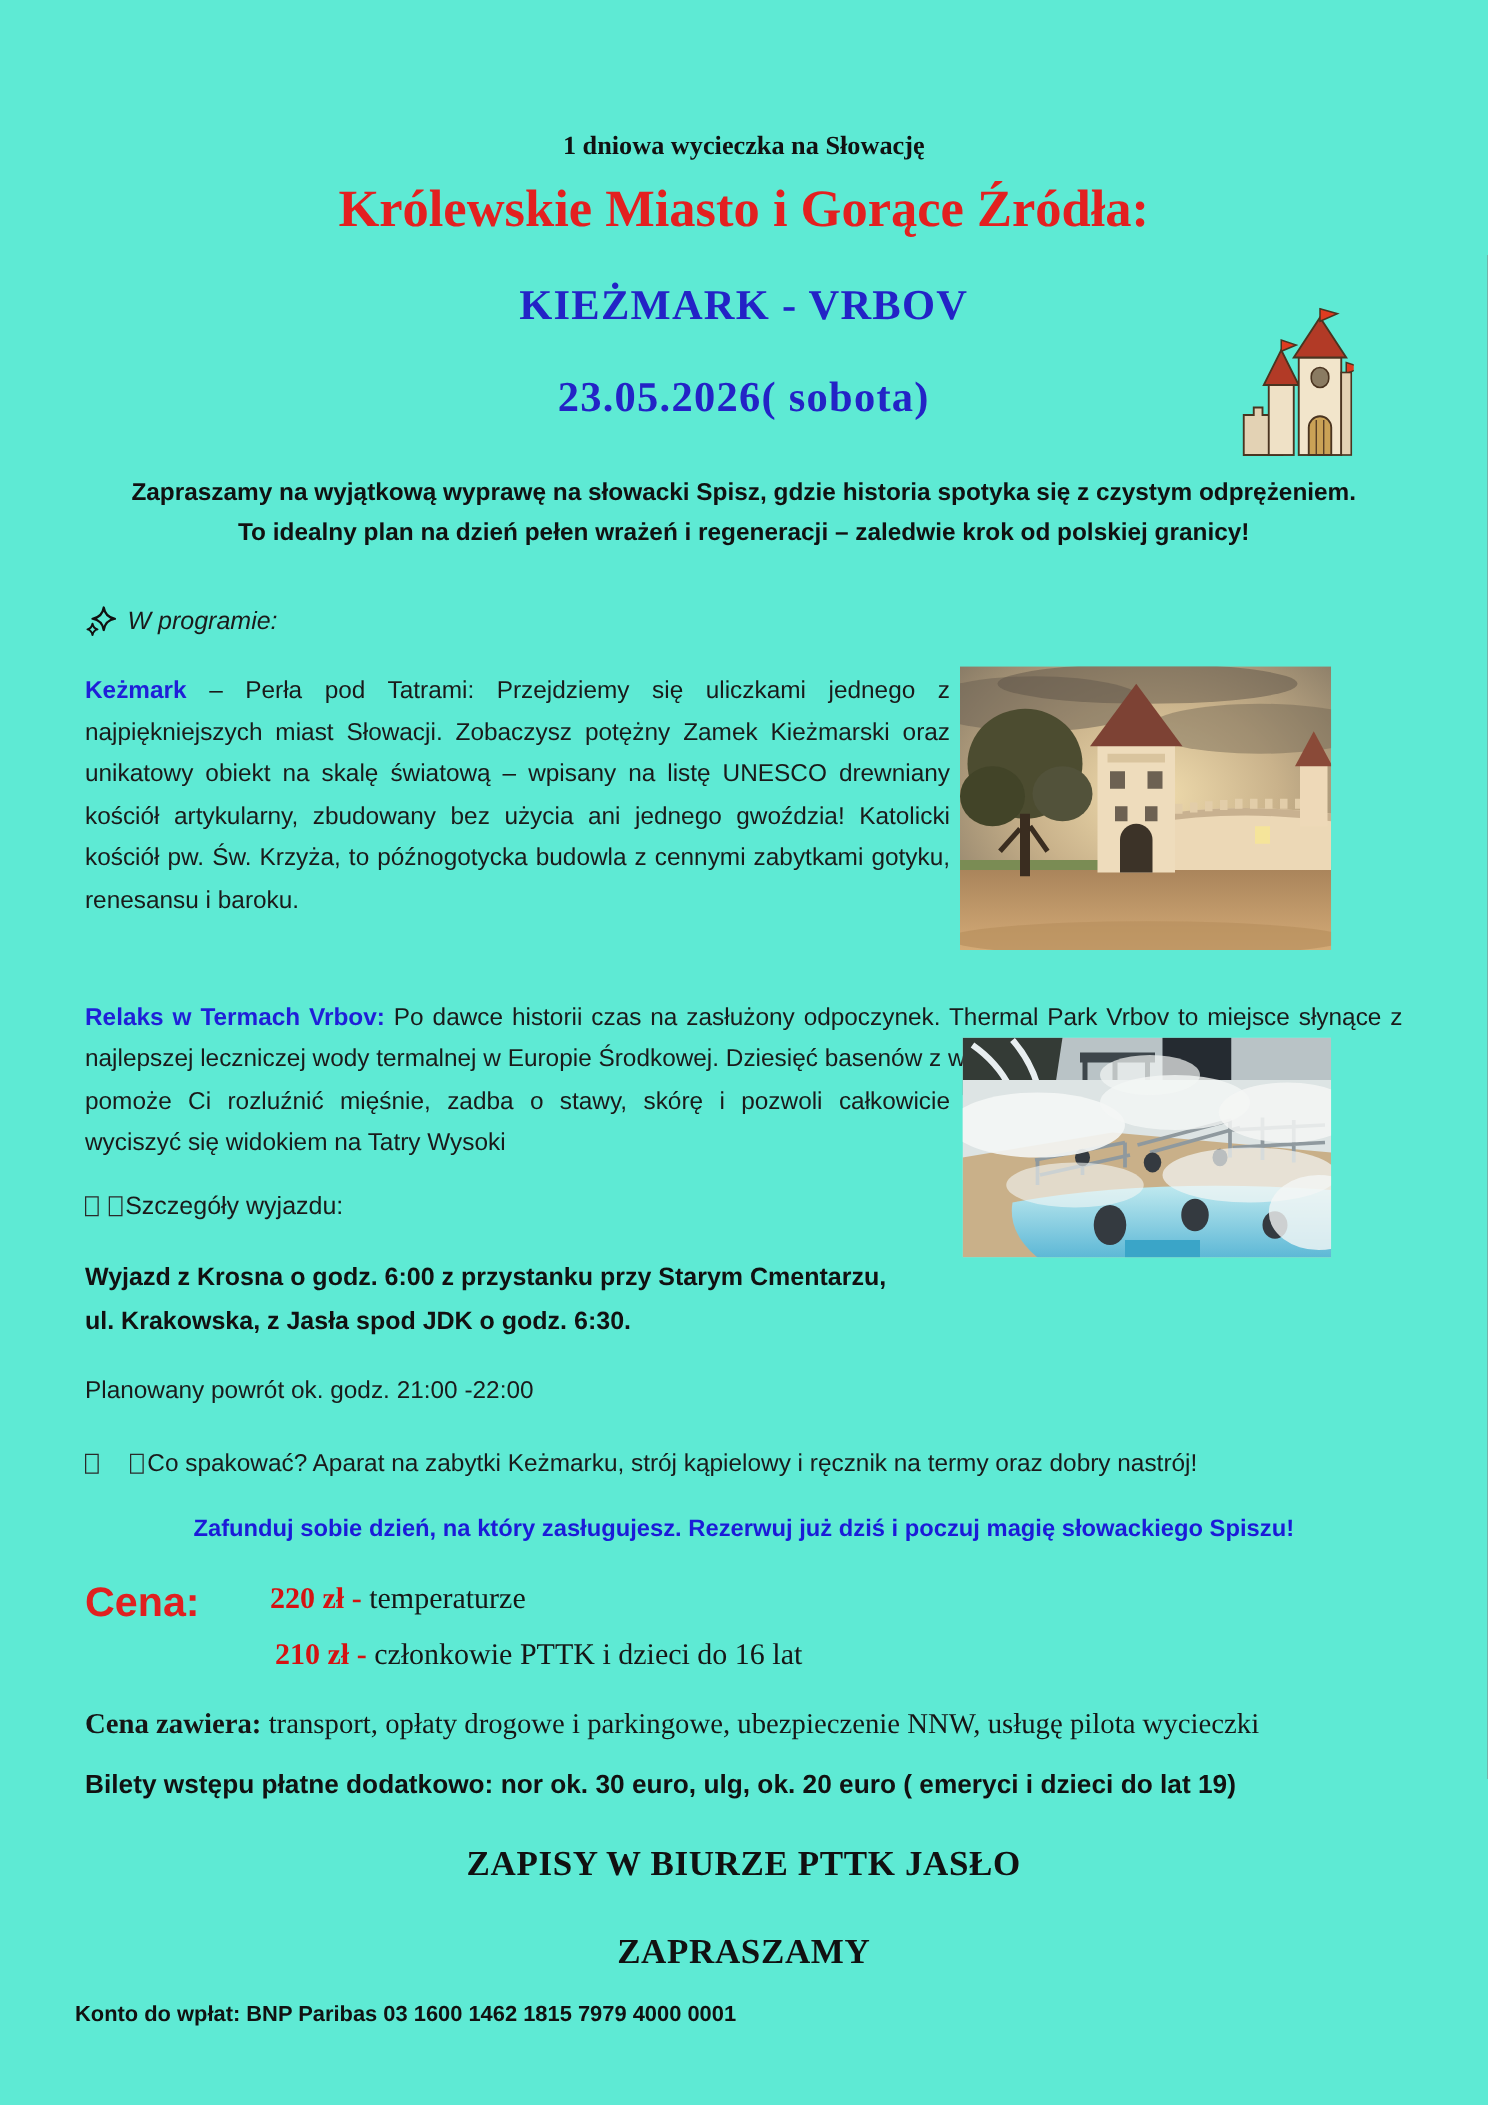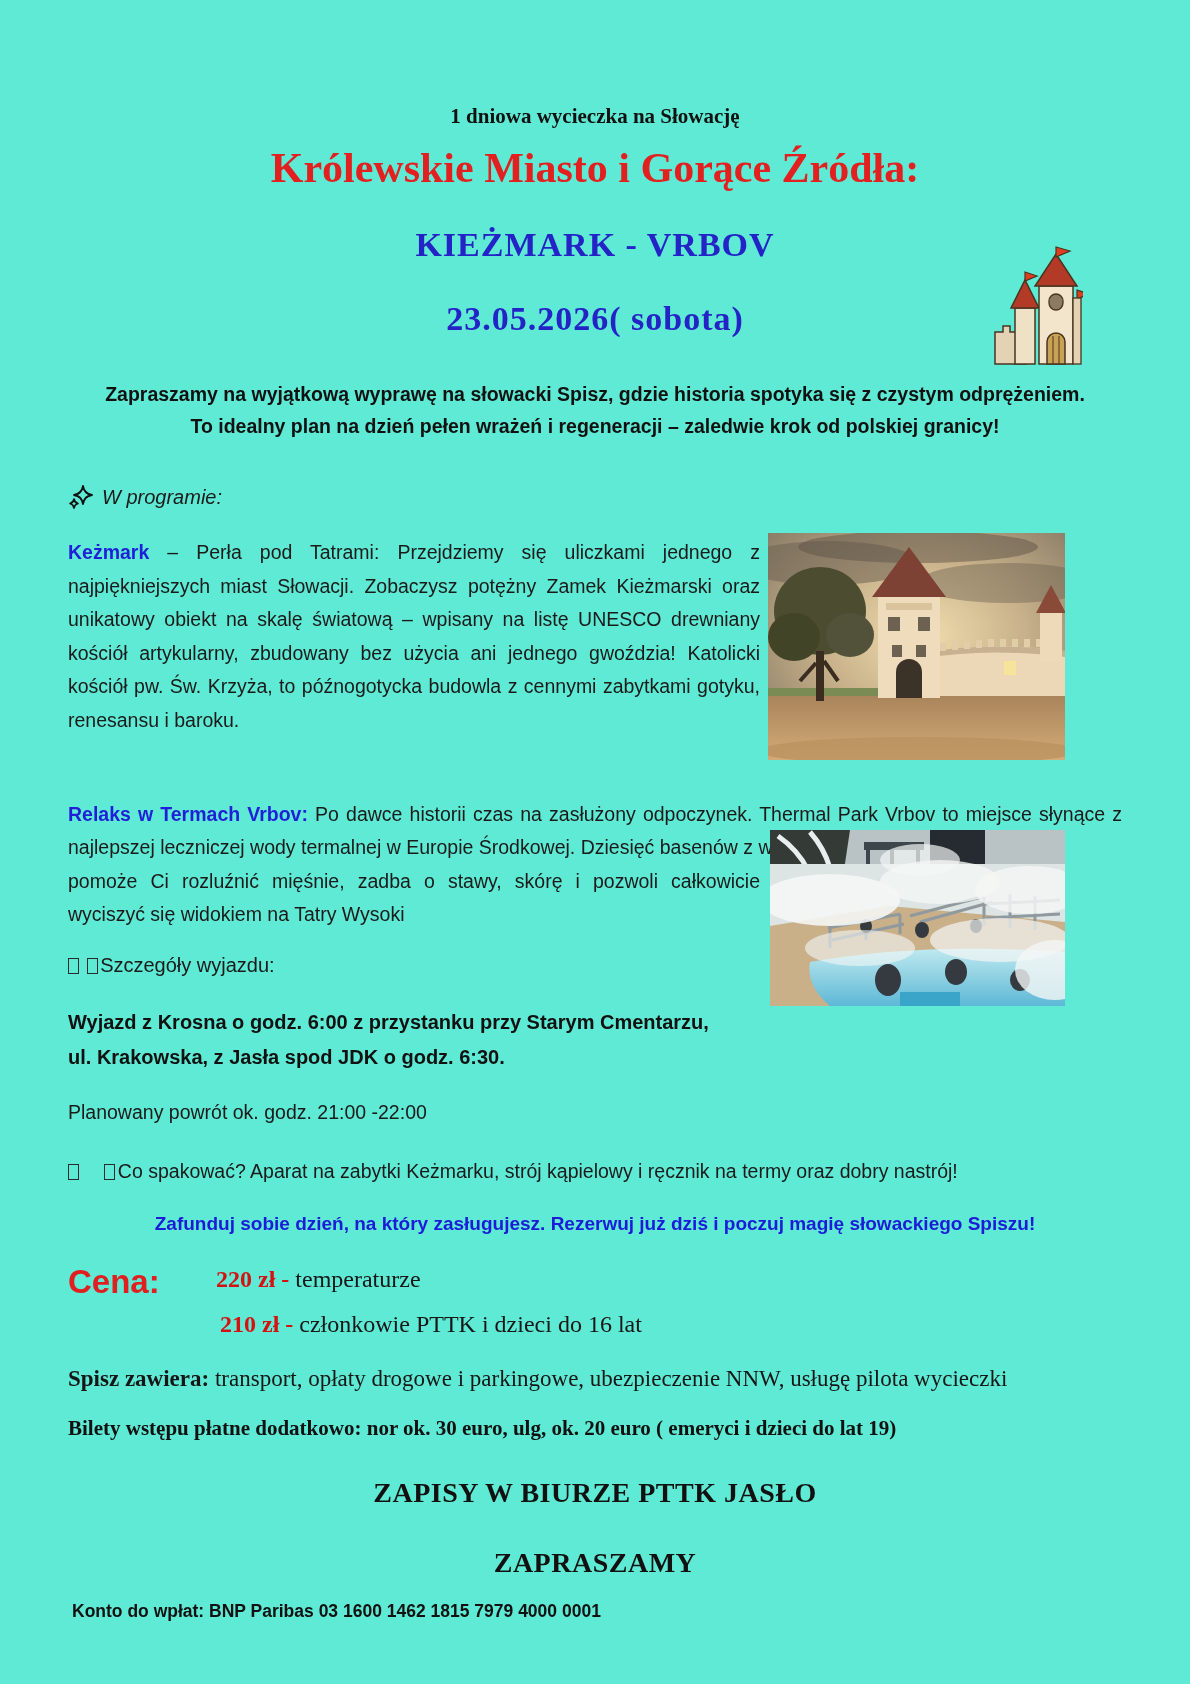--- a/index.html
+++ b/index.html
@@ -87,32 +87,32 @@
   .price-val { color:#d51212; font-weight:bold; }
   .price-desc { color:#161616; }
 
   .includes-line {
     margin-top:28px;
     font-family:"Liberation Serif", serif; font-size:23px; color:#161616;
   }
   .includes-label { font-weight:bold; }
   .extra-line {
     margin-top:24px;
-    font-family:Liberation Serif, serif; font-weight:bold;
+    font-family:Liberation Sans, sans-serif; font-weight:bold;
     font-size:21px; color:#111;
   }
   .signup-line, .welcome-line {
     text-align:center;
     font-family:"Liberation Serif", serif; font-weight:bold;
     font-size:28px; color:#111; letter-spacing:0.5px;
   }
   .signup-line { margin-top:36px; }
   .welcome-line { margin-top:38px; }
   .account-line {
-    position:absolute; left:72px; bottom:62px;
+    position:absolute; left:60px; bottom:62px;
     font-weight:bold; font-size:17.5px; color:#111;
   }
 
   
   .clipart-castle { position:absolute; left:993px; top:246px; width:90px; height:120px; }
   .photo { position:absolute; overflow:hidden; }
   .photo-castle  { left:768px; top:533px; width:297px; height:227px; }
   .photo-thermal { left:770px; top:830px; width:295px; height:176px; }
   .photo svg { display:block; width:100%; height:100%; }
   .sparkle-icon { width:26px; height:26px; flex:0 0 auto; }
@@ -295,21 +295,21 @@
     <div class="cta-line">Zafunduj sobie dzień, na który zasługujesz. Rezerwuj już dziś i poczuj magię słowackiego Spiszu!</div>
 
     <div class="cena-block">
       <div class="cena-label">Cena:</div>
       <div class="price-rows">
         <div class="price-row"><span class="price-val">220 zł -</span><span class="price-desc"> temperaturze</span></div>
         <div class="price-row"><span class="price-val">210  zł -</span><span class="price-desc"> członkowie PTTK i dzieci do 16 lat</span></div>
       </div>
     </div>
 
-    <div class="includes-line"><span class="includes-label">Spisz zawiera:</span><span> transport, opłaty drogowe i parkingowe, ubezpieczenie NNW, usługę pilota wycieczki</span></div>
+    <div class="includes-line"><span class="includes-label">Cena zawiera:</span><span> transport, opłaty drogowe i parkingowe, ubezpieczenie NNW, usługę pilota wycieczki</span></div>
 
     <div class="extra-line">Bilety wstępu płatne dodatkowo: nor ok. 30 euro, ulg, ok. 20 euro ( emeryci i dzieci do lat 19)</div>
 
     <div class="signup-line">ZAPISY W BIURZE PTTK JASŁO</div>
     <div class="welcome-line">ZAPRASZAMY</div>
   </div>
 
   <div class="account-line">Konto do wpłat: BNP Paribas 03 1600 1462 1815 7979 4000 0001</div>
 </div>
 

